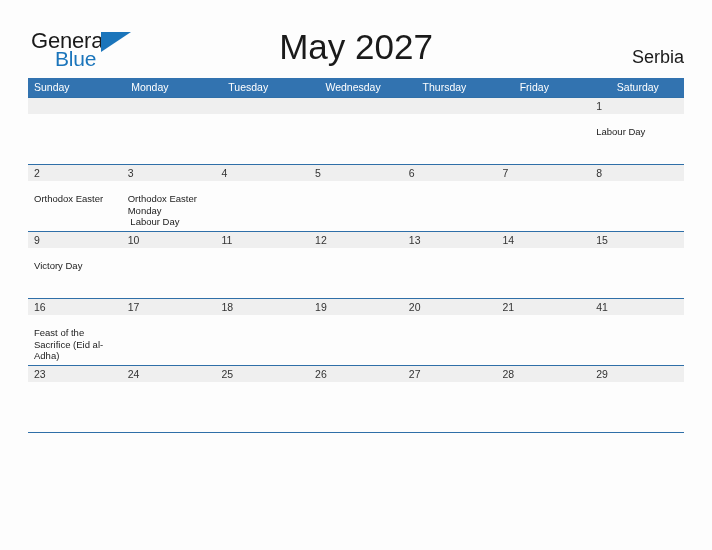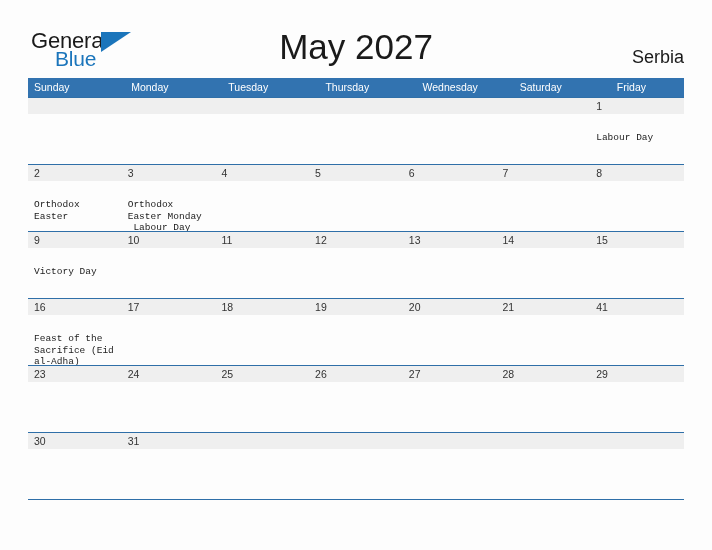--- a/index.html
+++ b/index.html
@@ -145,22 +145,21 @@
   }
   .day-num {
     position: relative;
     font-size: 10.5px;
     color: #333;
     line-height: 16px;
     height: 16px;
   }
   .day-events {
     position: relative;
-    margin-top: 18px;
-    font-family: Liberation Mono, monospace;
+    margin-top: 12px;
   }
   .event {
     font-size: 9.5px;
     line-height: 11.5px;
     color: #222;
     white-space: pre-wrap;
     word-break: break-word;
   }
   .closing-rule {
     width: 656px;
@@ -185,24 +184,24 @@
 
     <div class="country">Serbia</div>
 
   </div>
 
   <div class="calendar">
     <div class="dow-row" style="background: rgb(50, 115, 176);">
         <div class="dow-cell">Sunday</div>
         <div class="dow-cell">Monday</div>
         <div class="dow-cell">Tuesday</div>
+        <div class="dow-cell">Wednesday</div>
         <div class="dow-cell">Thursday</div>
-        <div class="dow-cell">Wednesday</div>
+        <div class="dow-cell">Friday</div>
         <div class="dow-cell">Saturday</div>
-        <div class="dow-cell">Friday</div>
       </div>
     <div class="weeks">
         <div class="week-row" style="border-top-color: rgb(47, 111, 168);">
           <div class="week-band" style="background: rgb(239, 239, 239);"></div>
           <div class="week-cells">
             <div class="day-cell">
               <div class="day-num"></div>
             </div>
             <div class="day-cell">
               <div class="day-num"></div>
@@ -334,46 +333,20 @@
               <div class="day-num">26</div>
             </div>
             <div class="day-cell">
               <div class="day-num">27</div>
             </div>
             <div class="day-cell">
               <div class="day-num">28</div>
             </div>
             <div class="day-cell">
               <div class="day-num">29</div>
-            </div>
-          </div>
-        </div>
-        <div class="week-row last" style="border-top-color: rgb(47, 111, 168);">
-          <div class="week-band" style="background: rgb(239, 239, 239);"></div>
-          <div class="week-cells">
-            <div class="day-cell">
-              <div class="day-num">30</div>
-            </div>
-            <div class="day-cell">
-              <div class="day-num">31</div>
-            </div>
-            <div class="day-cell">
-              <div class="day-num"></div>
-            </div>
-            <div class="day-cell">
-              <div class="day-num"></div>
-            </div>
-            <div class="day-cell">
-              <div class="day-num"></div>
-            </div>
-            <div class="day-cell">
-              <div class="day-num"></div>
-            </div>
-            <div class="day-cell">
-              <div class="day-num"></div>
             </div>
           </div>
         </div>
       </div>
     <div class="closing-rule"></div>
   </div>
 
 </div>
 
 </body></html>

